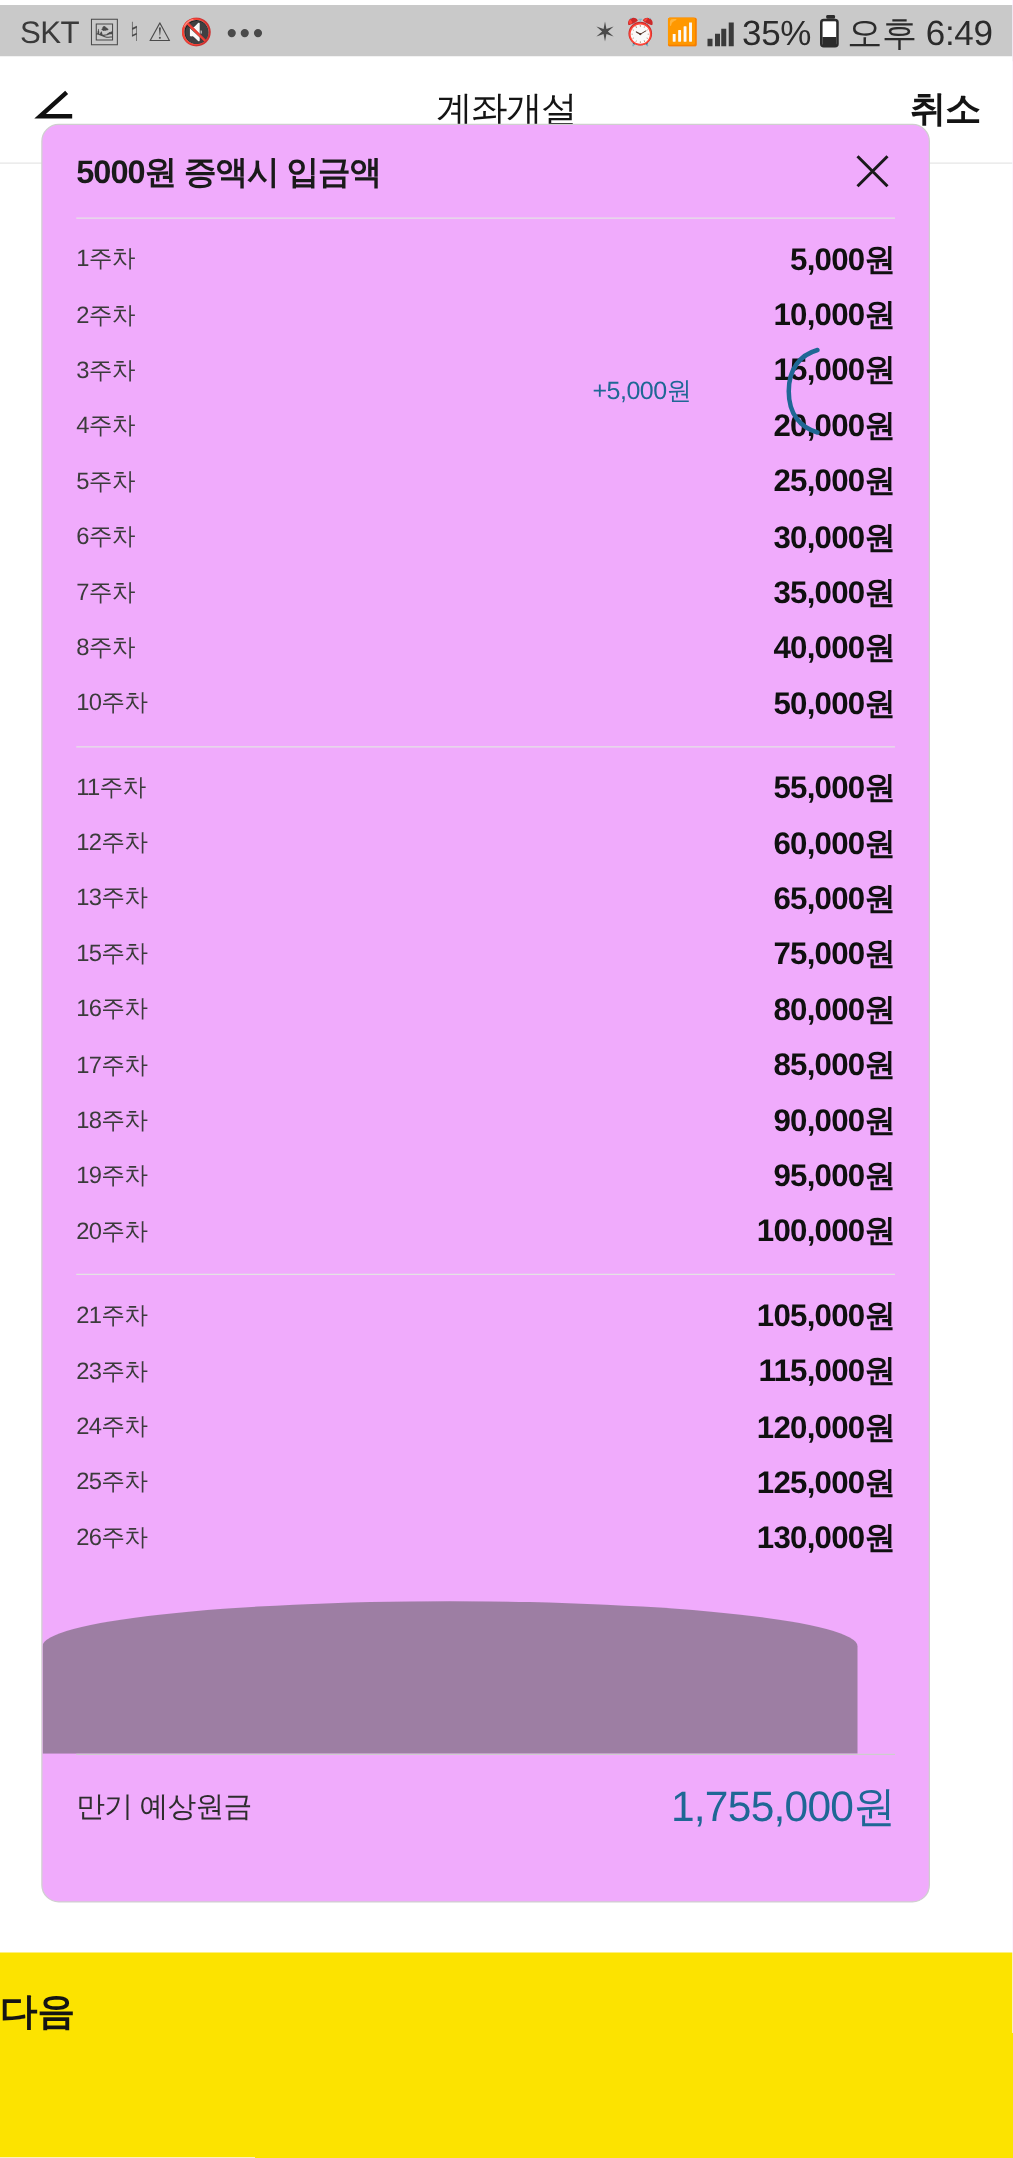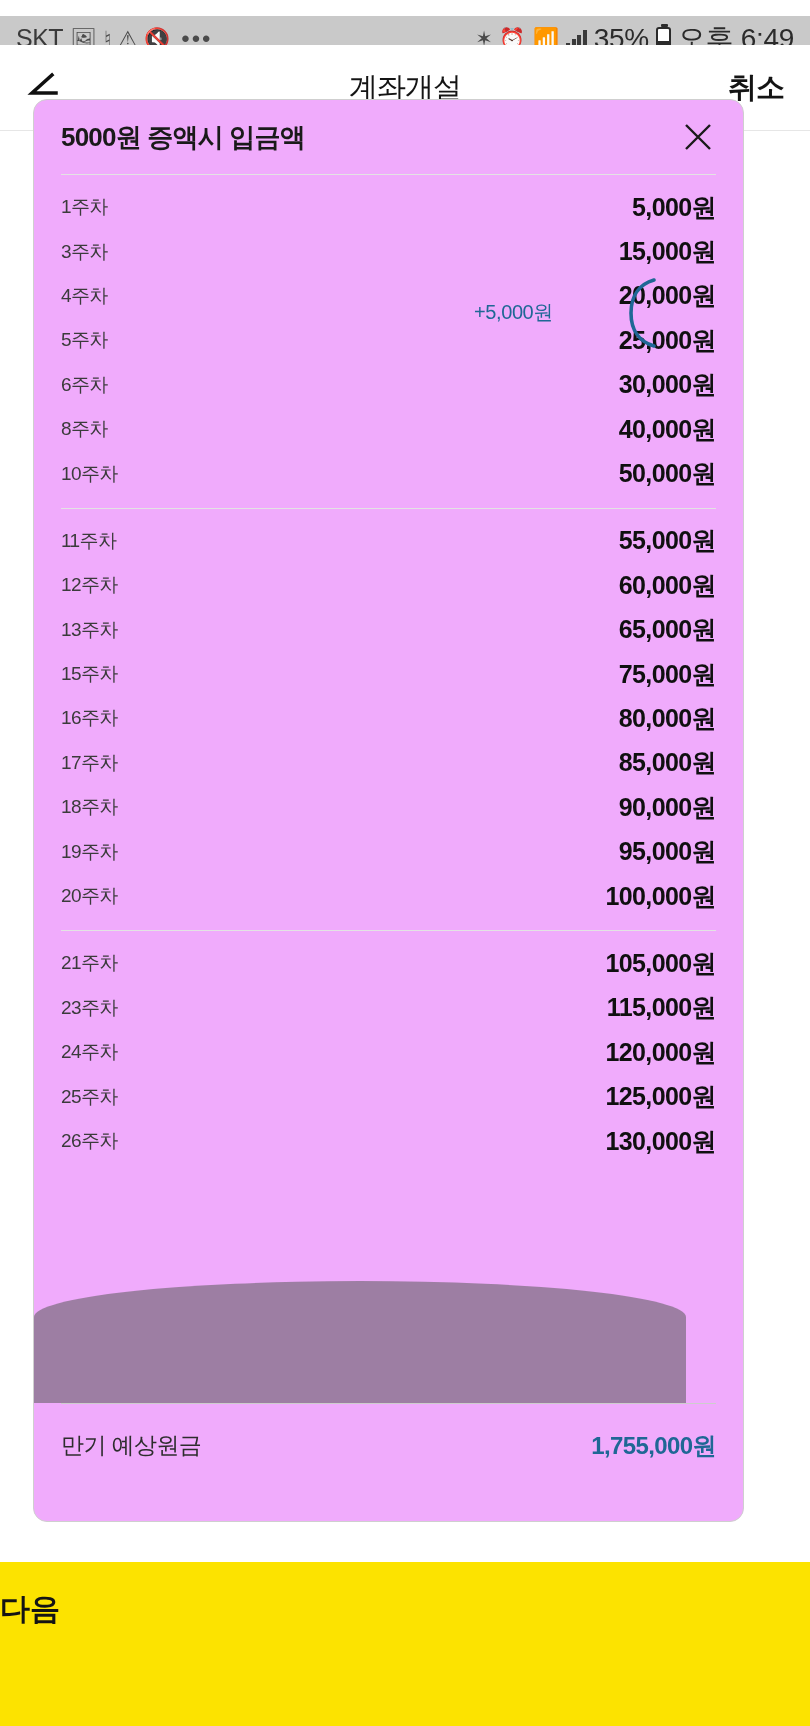--- a/index.html
+++ b/index.html
@@ -11,21 +11,21 @@
     overflow: hidden;
   }
   #screen {
     position: relative;
     width: 810px; height: 1726px;
     background: #ffffff;
   }
 
   
   #statusbar {
-    position: absolute; top: 16px; left: 0;
+    position: absolute; top: 4px; left: 0;
     width: 810px; height: 45px;
     background: #c9c9c9;
     display: flex; align-items: center;
     padding: 0 16px;
     color: #2b2b2b;
   }
   .sb-left { display: flex; align-items: center; gap: 7px; flex: 0 0 auto; }
   .sb-right { display: flex; align-items: center; gap: 7px; margin-left: auto; }
   .sb-carrier { font-size: 25px; font-weight: 400; letter-spacing: -0.5px; color:#3a3a3a; }
   .sb-ico { font-size: 21px; line-height: 1; color: #4a4a4a; display:inline-block; }
@@ -161,21 +161,21 @@
   
   #modal-footer {
     position: relative;
     flex: 0 0 auto;
     height: 84px;
     margin: 0 27px;
     border-top: 1px solid #cdcdcd;
     display: flex; align-items: center; justify-content: space-between;
   }
   #footer-label { font-size: 23px; color: #2d2d2d; letter-spacing:-0.6px; }
-  #footer-amount { font-size: 24px; font-weight: 700; letter-spacing:-0.6px; }
+  #footer-amount { font-size: 34px; font-weight: 400; letter-spacing:-0.6px; }
   #modal-footer-pad { flex: 0 0 auto; height: 34px; }
 </style>
 </head>
 <body>
 
 <div id="screen">
 
   <div id="statusbar">
     <div class="sb-left">
       <span class="sb-carrier">SKT</span>
@@ -230,34 +230,42 @@
 
     <div id="modal-body">
 
       <div id="groups-host">
           <div class="week-group">
             <div class="week-row">
               <span class="week-label">1주차</span>
               <span class="week-amount">5,000원</span>
             </div>
             <div class="week-row">
+              <span class="week-label">2주차</span>
+              <span class="week-amount">10,000원</span>
+            </div>
+            <div class="week-row">
               <span class="week-label">3주차</span>
               <span class="week-amount">15,000원</span>
             </div>
             <div class="week-row">
               <span class="week-label">4주차</span>
               <span class="week-amount">20,000원</span>
             </div>
             <div class="week-row">
               <span class="week-label">5주차</span>
               <span class="week-amount">25,000원</span>
             </div>
             <div class="week-row">
               <span class="week-label">6주차</span>
               <span class="week-amount">30,000원</span>
+            </div>
+            <div class="week-row">
+              <span class="week-label">7주차</span>
+              <span class="week-amount">35,000원</span>
             </div>
             <div class="week-row">
               <span class="week-label">8주차</span>
               <span class="week-amount">40,000원</span>
             </div>
             <div class="week-row">
               <span class="week-label">10주차</span>
               <span class="week-amount">50,000원</span>
             </div>
           </div>

